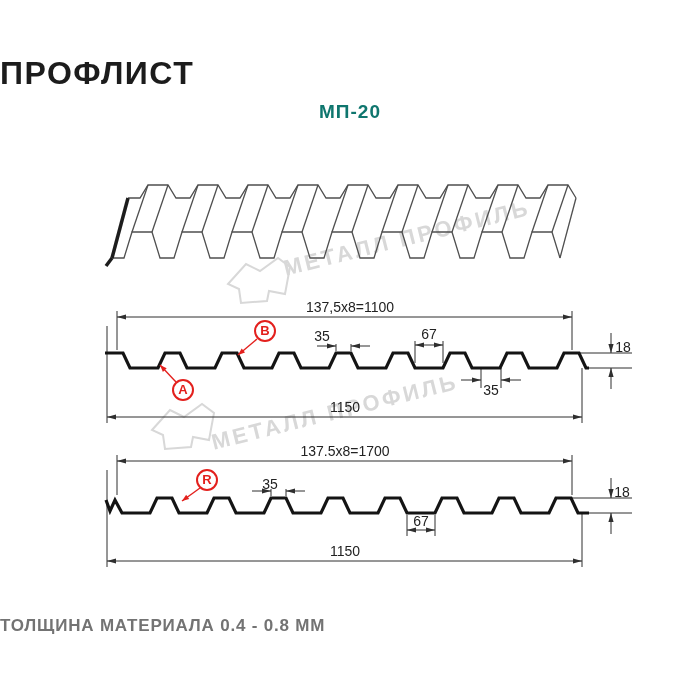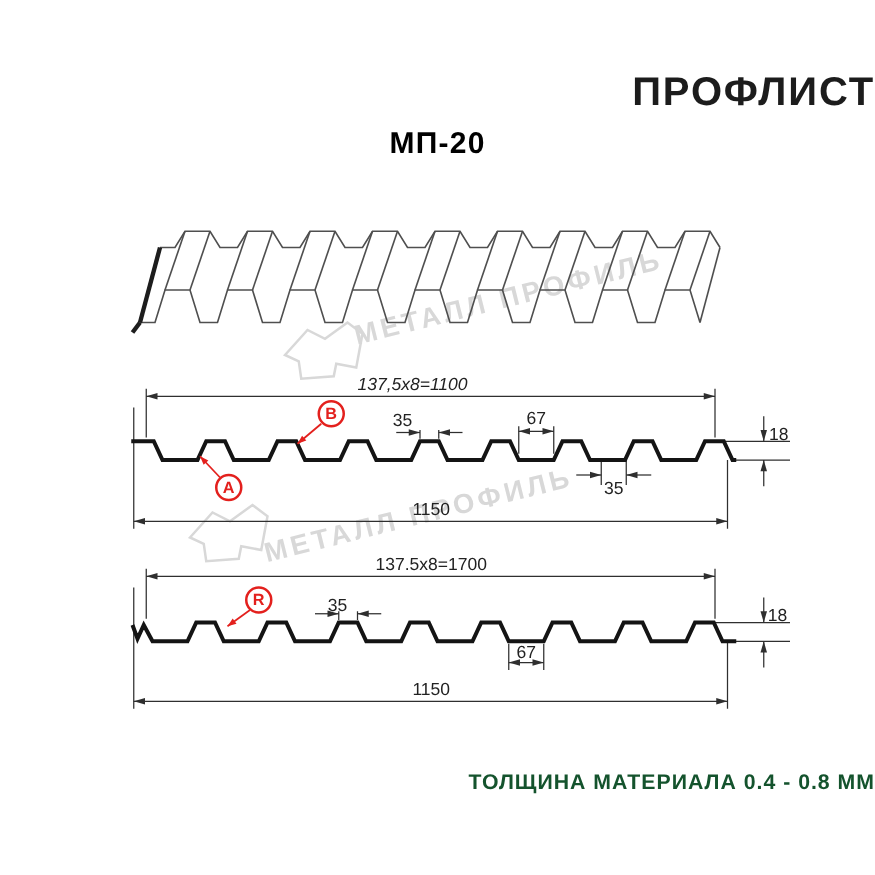--- a/index.html
+++ b/index.html
@@ -3,30 +3,30 @@
 <meta charset="utf-8">
 <style>
   html,body{margin:0;padding:0;}
   body{
     width:700px;height:700px;position:relative;background:#ffffff;overflow:hidden;
     font-family:"Liberation Sans", sans-serif;
   }
   #art{position:absolute;left:0;top:0;z-index:2;}
   .txt{position:absolute;z-index:3;white-space:nowrap;}
   #title{
-    left:0;right:0;top:55px;text-align:right;
+    left:0;right:0;top:55px;text-align:left;
     font-size:32px;font-weight:800;letter-spacing:1.5px;color:#1c1c1c;z-index:3;
   }
   #subtitle{
     left:0;right:0;top:101px;text-align:center;
-    font-size:24px;font-weight:700;letter-spacing:1px;color:#000000;z-index:3;
+    font-size:19px;font-weight:700;letter-spacing:1px;color:#0f766e;z-index:3;
   }
   #footer{
-    left:0;right:0;top:616px;text-align:right;
-    font-size:17px;font-weight:700;letter-spacing:0.8px;color:#14532d;z-index:3;
+    left:0;right:0;top:616px;text-align:left;
+    font-size:17px;font-weight:700;letter-spacing:0.8px;color:#737373;z-index:3;
   }
   .wm{
     position:absolute;z-index:1;color:#d8d8d8;font-weight:700;font-size:22px;
     letter-spacing:3px;transform:rotate(-14deg);transform-origin:0 50%;white-space:nowrap;
   }
   .dim{
     font-size:14px;color:#222;z-index:3;transform:translateX(-50%);
   }
   .marker{
     position:absolute;z-index:4;width:18px;height:18px;border:2px solid #e3201d;
@@ -133,21 +133,21 @@
     <polyline points="105,353 123,353 130,368 158,368 165,353 180,353 187,368 215,368 222,353 237,353 244,368 272,368 279,353 294,353 301,368 329,368 336,353 351,353 358,368 386,368 393,353 408,353 415,368 443,368 450,353 465,353 472,368 500,368 507,353 522,353 529,368 557,368 564,353 579,353 586,368 589,368" fill="none" stroke="#141414" stroke-width="3.2" stroke-linejoin="miter"></polyline>
     <polyline points="106,500 110,511 115,500 122,513 150,513 157,498 172,498 179,513 207,513 214,498 229,498 236,513 264,513 271,498 286,498 293,513 321,513 328,498 343,498 350,513 378,513 385,498 400,498 407,513 435,513 442,498 457,498 464,513 492,513 499,498 514,498 521,513 549,513 556,498 571,498 578,513 589,513" fill="none" stroke="#141414" stroke-width="3.2" stroke-linejoin="miter"></polyline>
     <line x1="176" y1="382" x2="160" y2="365" stroke="#e3201d" stroke-width="1.4"></line>
     <polygon points="0,0 -7,-2.6 -7,2.6" fill="#e3201d" transform="translate(160,365) rotate(-133.26429541107163)"></polygon>
     <line x1="257" y1="339" x2="238" y2="355" stroke="#e3201d" stroke-width="1.4"></line>
     <polygon points="0,0 -7,-2.6 -7,2.6" fill="#e3201d" transform="translate(238,355) rotate(139.89909245378777)"></polygon>
     <line x1="200" y1="488" x2="182" y2="501" stroke="#e3201d" stroke-width="1.4"></line>
     <polygon points="0,0 -7,-2.6 -7,2.6" fill="#e3201d" transform="translate(182,501) rotate(144.1623470457217)"></polygon>
   </svg>
 
-<div class="txt dim" style="left:330px;top:299px;font-style:italic;">137,5x8=1100</div>
+<div class="txt dim" style="left:350px;top:299px;">137,5x8=1100</div>
 <div class="txt dim" style="left:345px;top:399px;">1150</div>
 <div class="txt dim" style="left:322px;top:328px;">35</div>
 <div class="txt dim" style="left:429px;top:326px;">67</div>
 <div class="txt dim" style="left:491px;top:382px;">35</div>
 <div class="txt dim" style="left:623px;top:339px;">18</div>
 
 <div class="txt dim" style="left:345px;top:443px;">137.5x8=1700</div>
 <div class="txt dim" style="left:345px;top:543px;">1150</div>
 <div class="txt dim" style="left:270px;top:476px;">35</div>
 <div class="txt dim" style="left:421px;top:513px;">67</div>

